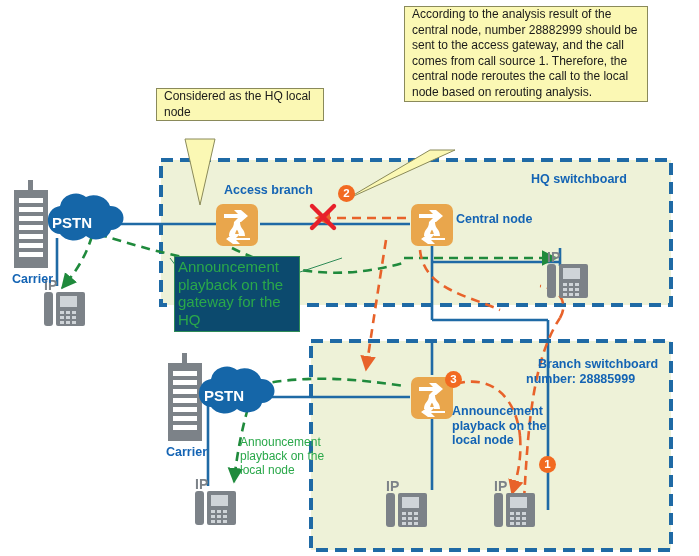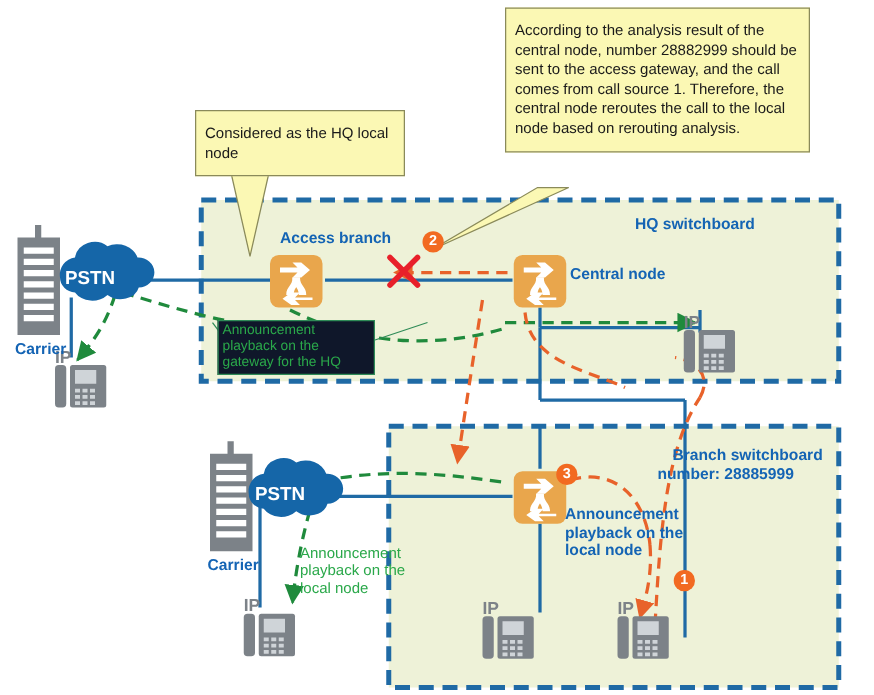--- a/index.html
+++ b/index.html
@@ -6,26 +6,26 @@
   body{
     font-family:"Liberation Sans", sans-serif;
     width:699px;height:556px;position:relative;overflow:hidden;
   }
   #stage{position:absolute;left:0;top:0;width:699px;height:556px;}
   svg.layer{position:absolute;left:0;top:0;width:699px;height:556px;overflow:visible;}
   .lbl{position:absolute;line-height:1.16;}
   .blue-lbl{color:#1464b4;font-weight:bold;font-size:12.5px;}
   .green-lbl{color:#2aa84a;font-size:12px;}
   .green-box-lbl{
-    color:#2aa84a;font-size:11px;background:#0f172a;
+    color:#2aa84a;font-size:15px;background:#0c4a6e;
     border:1px solid #2e8b57;padding:1px 3px 2px 3px;line-height:1.18;
   }
   .callout{
     position:absolute;background:#fbf8b4;border:1px solid #8a8a5a;
-    color:#1a1a1a;font-size:12px;line-height:1.30;padding:10px 7px;
+    color:#1a1a1a;font-size:12px;line-height:1.30;padding:0 7px;
   }
   .badge{
     position:absolute;width:17px;height:17px;border-radius:50%;
     background:#f26a21;color:#ffffff;font-size:11.5px;font-weight:bold;
     text-align:center;line-height:17px;
   }
 </style>
 </head>
 <body>
 
@@ -281,21 +281,21 @@
 
   <div class="lbl blue-lbl" style="left:12px;top:272px;">Carrier</div>
   <div class="lbl blue-lbl" style="left:166px;top:445px;">Carrier</div>
 
   <div class="lbl" style="left:52px;top:214px;color:#ffffff;font-weight:bold;font-size:15px;">PSTN</div>
   <div class="lbl" style="left:204px;top:387px;color:#ffffff;font-weight:bold;font-size:15px;">PSTN</div>
 
   <div class="lbl blue-lbl" style="left:224px;top:183px;">Access branch</div>
   <div class="lbl blue-lbl" style="left:456px;top:212px;">Central node</div>
 
-  <div class="lbl blue-lbl" style="left:508px;top:172px;">HQ switchboard</div>
+  <div class="lbl blue-lbl" style="left:531px;top:172px;">HQ switchboard</div>
 
   <div class="lbl blue-lbl" style="left:538px;top:357px;">Branch switchboard</div>
   <div class="lbl blue-lbl" style="left:526px;top:372px;">number: 28885999</div>
 
   <div class="lbl blue-lbl" style="left:452px;top:404px;width:120px;">Announcement playback on the local node</div>
 
   <div class="lbl green-box-lbl" style="left:174px;top:256px;width:118px;">Announcement playback on the gateway for the HQ</div>
 
   <div class="lbl green-lbl" style="left:240px;top:436px;width:104px;">Announcement playback on the local node</div>
 

